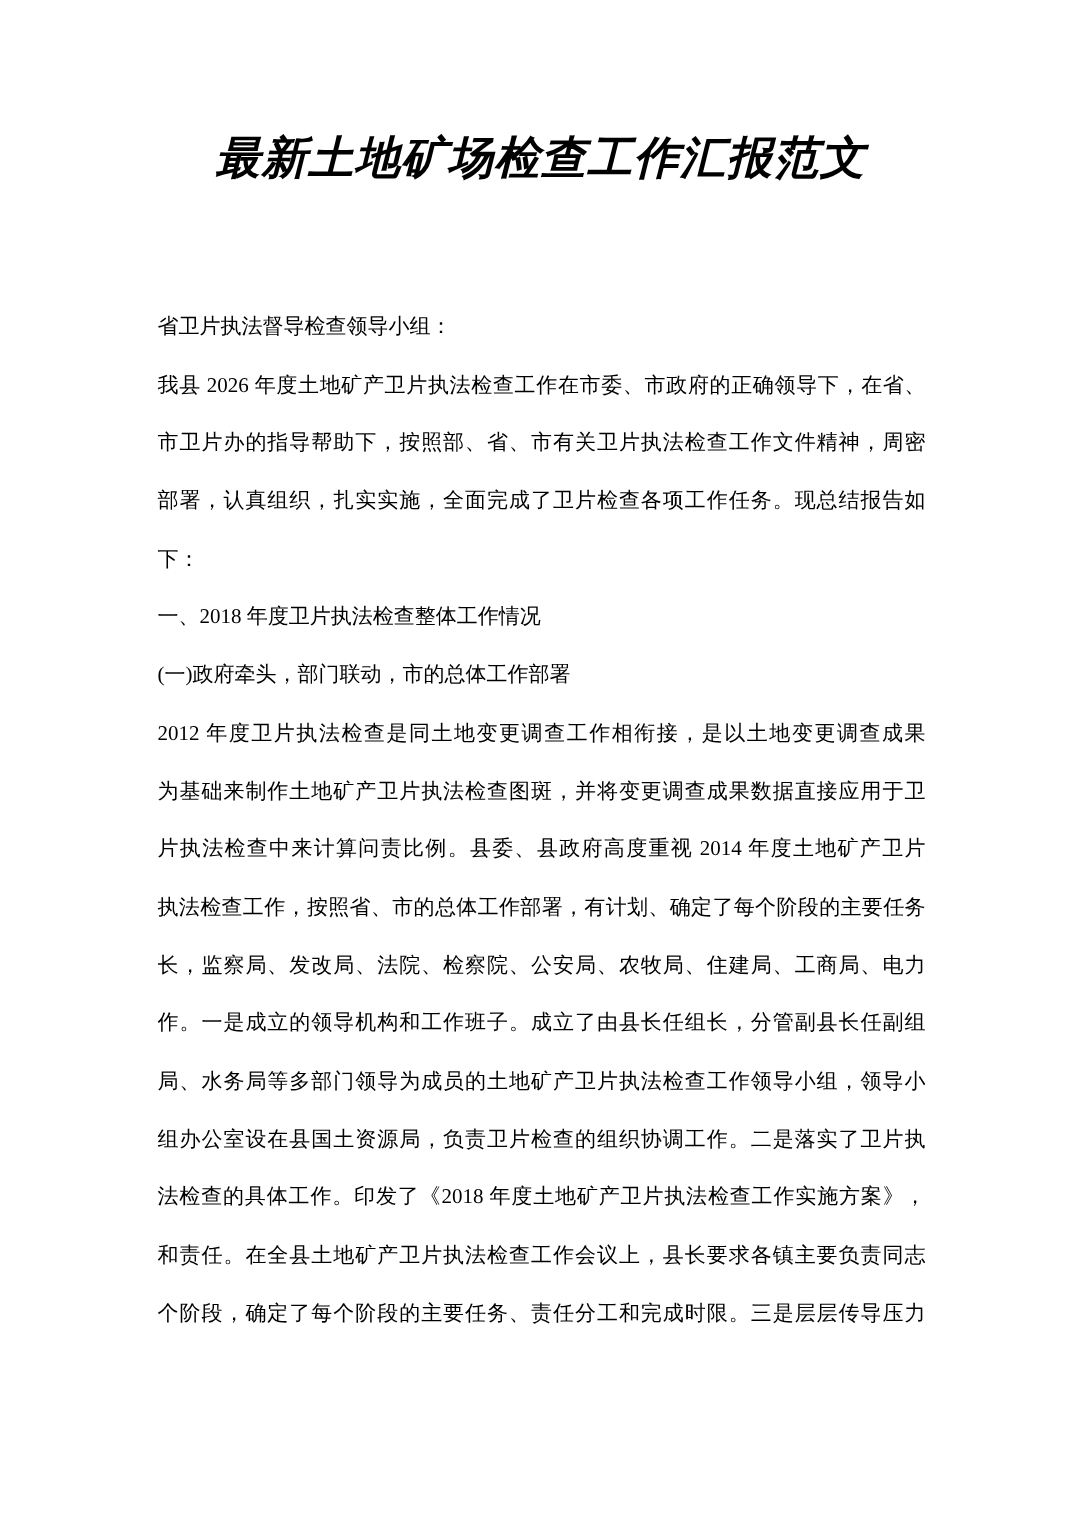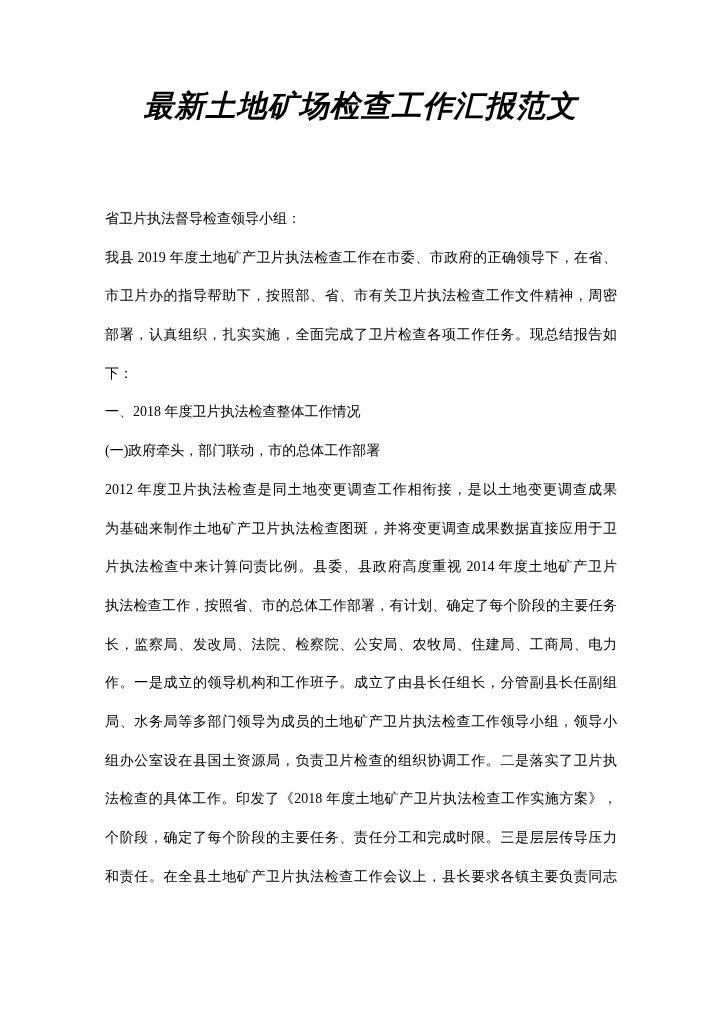--- a/index.html
+++ b/index.html
@@ -43,31 +43,31 @@
     -moz-text-align-last: left;
   }
 </style>
 </head>
 <body>
 
 <div class="page">
   <h1 class="doc-title">最新土地矿场检查工作汇报范文</h1>
   <div class="doc-body">
       <div class="line short">省卫片执法督导检查领导小组：</div>
-      <div class="line">我县 2019 年度土地矿产卫片执法检查工作在市委、市政府的正确领导下，在省、</div>
+      <div class="line">我县 2026 年度土地矿产卫片执法检查工作在市委、市政府的正确领导下，在省、</div>
       <div class="line">市卫片办的指导帮助下，按照部、省、市有关卫片执法检查工作文件精神，周密</div>
       <div class="line">部署，认真组织，扎实实施，全面完成了卫片检查各项工作任务。现总结报告如</div>
       <div class="line short">下：</div>
       <div class="line short">一、2018 年度卫片执法检查整体工作情况</div>
       <div class="line short">(一)政府牵头，部门联动，市的总体工作部署</div>
       <div class="line">2012 年度卫片执法检查是同土地变更调查工作相衔接，是以土地变更调查成果</div>
       <div class="line">为基础来制作土地矿产卫片执法检查图斑，并将变更调查成果数据直接应用于卫</div>
       <div class="line">片执法检查中来计算问责比例。县委、县政府高度重视 2014 年度土地矿产卫片</div>
       <div class="line">执法检查工作，按照省、市的总体工作部署，有计划、确定了每个阶段的主要任务</div>
       <div class="line">长，监察局、发改局、法院、检察院、公安局、农牧局、住建局、工商局、电力</div>
       <div class="line">作。一是成立的领导机构和工作班子。成立了由县长任组长，分管副县长任副组</div>
       <div class="line">局、水务局等多部门领导为成员的土地矿产卫片执法检查工作领导小组，领导小</div>
       <div class="line">组办公室设在县国土资源局，负责卫片检查的组织协调工作。二是落实了卫片执</div>
       <div class="line">法检查的具体工作。印发了《2018 年度土地矿产卫片执法检查工作实施方案》，</div>
+      <div class="line">和责任。在全县土地矿产卫片执法检查工作会议上，县长要求各镇主要负责同志</div>
       <div class="line">个阶段，确定了每个阶段的主要任务、责任分工和完成时限。三是层层传导压力</div>
-      <div class="line">和责任。在全县土地矿产卫片执法检查工作会议上，县长要求各镇主要负责同志</div>
     </div>
 </div>
 
 </body></html>

